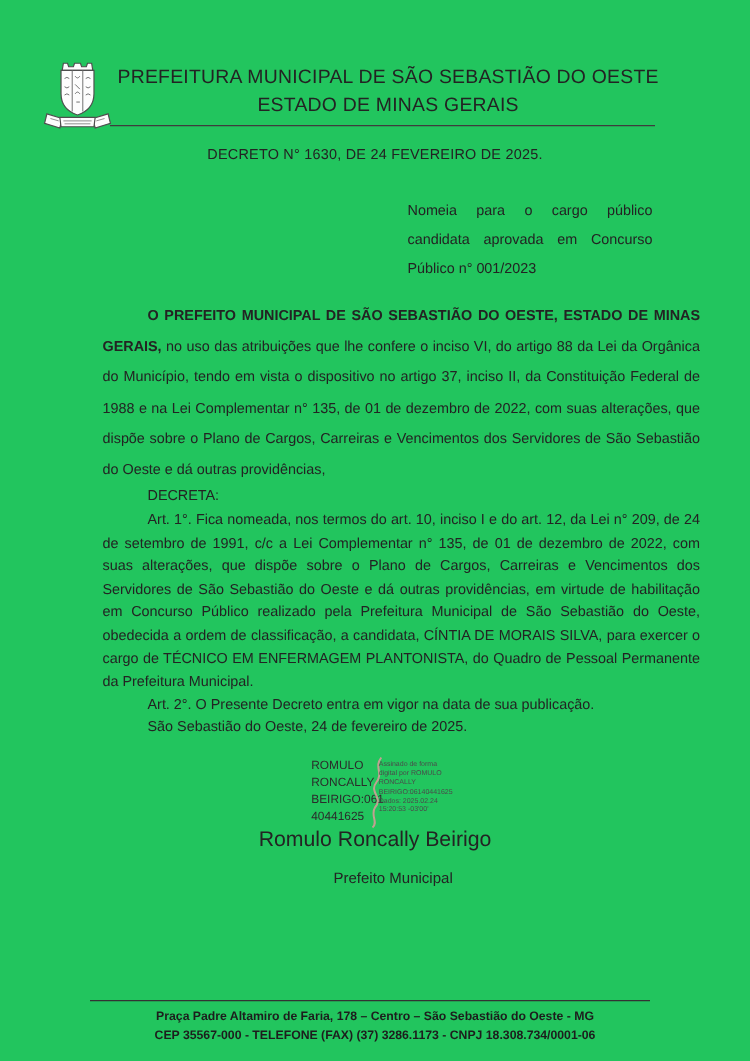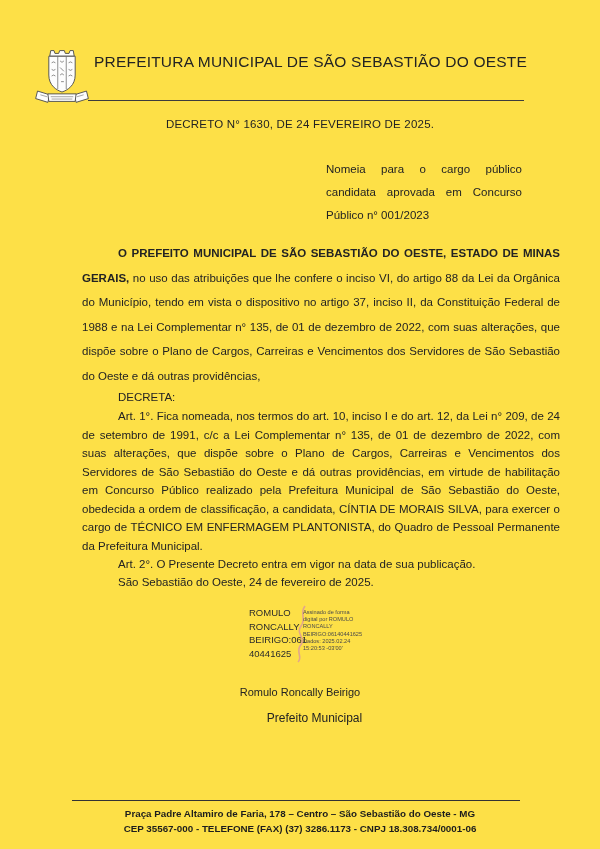--- a/index.html
+++ b/index.html
@@ -1,19 +1,19 @@
 <!DOCTYPE html>
 <html><head>
 <meta charset="utf-8">
 <style>
   html,body{margin:0;padding:0;background:#ffffff;}
   .page{
     position:relative;
     width:600px;height:849px;
-    background:#fde047;
+    background:#22c55e;
     font-family:"Liberation Sans", sans-serif;
     color:#232323;
     overflow:hidden;
   }
   
   .header{display:flex;align-items:flex-start;padding:44px 70px 0 33px;height:62px;}
   .logo{width:58px;height:64px;flex:0 0 58px;}
   .header-titles{flex:1;text-align:center;font-size:15.5px;line-height:23px;padding-top:6px;letter-spacing:.2px;}
   .header-rule{position:absolute;top:100px;left:88px;width:436px;border-top:1.2px solid #3d3d3d;}
   
@@ -27,21 +27,21 @@
   .article-1{margin-top:9px;text-align:justify;line-height:18.5px;text-indent:36px;}
   .article-2{margin-top:11px;line-height:18px;padding-left:36px;}
   .dateline{margin-top:19px;line-height:18px;padding-left:36px;}
   .bold{font-weight:bold;}
   
   .sig-area{margin-top:15px;}
   .sig-block{position:relative;margin-left:249px;width:160px;height:56px;}
   .sig-name-lines{position:absolute;left:0;top:0;font-size:9.5px;line-height:13.5px;color:#2b2b2b;}
   .sig-mark{position:absolute;left:42px;top:-2px;}
   .sig-details{position:absolute;left:54px;top:3px;width:86px;font-size:5.6px;line-height:7.2px;color:#4a4a4a;}
-  .signer-name{margin-top:24px;text-align:center;font-size:11px;}
+  .signer-name{margin-top:0;text-align:center;font-size:17px;}
   .signer-title{margin-top:13px;text-align:center;font-size:12px;padding-left:29px;}
   
   .footer{position:absolute;left:0;right:0;top:788px;margin-top:12px;}
   .footer-rule{margin:0 80px 0 72px;border-top:1.3px solid #333;}
   .footer-text{margin-top:5px;text-align:center;font-weight:bold;font-size:9.8px;line-height:15px;color:#1d1d1d;}
 </style>
 </head>
 <body>
 
 <div class="page">
@@ -66,20 +66,21 @@
       </g>
       <g stroke="#7a7a7a" stroke-width="0.7">
         <line x1="18" y1="56" x2="42" y2="56"></line>
         <line x1="19" y1="58.5" x2="41" y2="58.5"></line>
         <line x1="7" y1="54" x2="14" y2="56"></line>
         <line x1="46" y1="56" x2="53" y2="54"></line>
       </g>
     </svg>
     <div class="header-titles">
       <div>PREFEITURA MUNICIPAL DE SÃO SEBASTIÃO DO OESTE</div>
+      <div>ESTADO DE MINAS GERAIS</div>
     </div>
   </div>
   <div class="header-rule"></div>
 
   <div class="decree-heading">DECRETO N° 1630, DE 24 FEVEREIRO DE 2025.</div>
 
   <div class="epigraph">Nomeia para o cargo público candidata aprovada em Concurso Público n° 001/2023</div>
 
   <div class="body-text">
     <p class="preamble" style="margin:0"><span class="bold">O PREFEITO MUNICIPAL DE SÃO SEBASTIÃO DO OESTE, ESTADO DE MINAS GERAIS,</span><span> no uso das atribuições que lhe confere o inciso VI, do artigo 88 da Lei da Orgânica do Município, tendo em vista o dispositivo no artigo 37, inciso II, da Constituição Federal de 1988 e na Lei Complementar n° 135, de 01 de dezembro de 2022, com suas alterações, que dispõe sobre o Plano de Cargos, Carreiras e Vencimentos dos Servidores de São Sebastião do Oeste e dá outras providências,</span></p>

